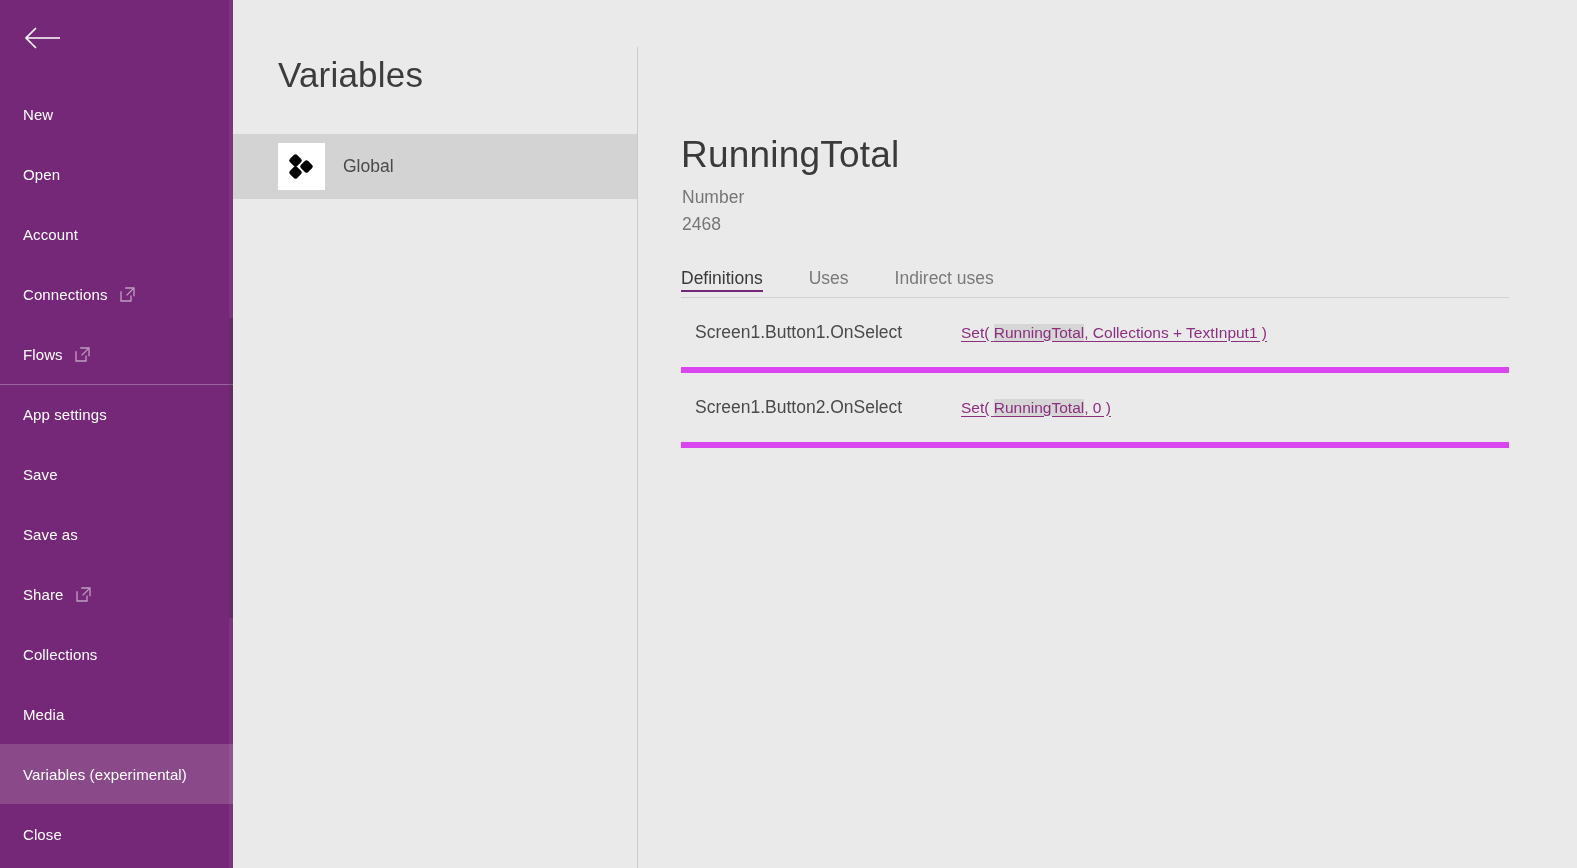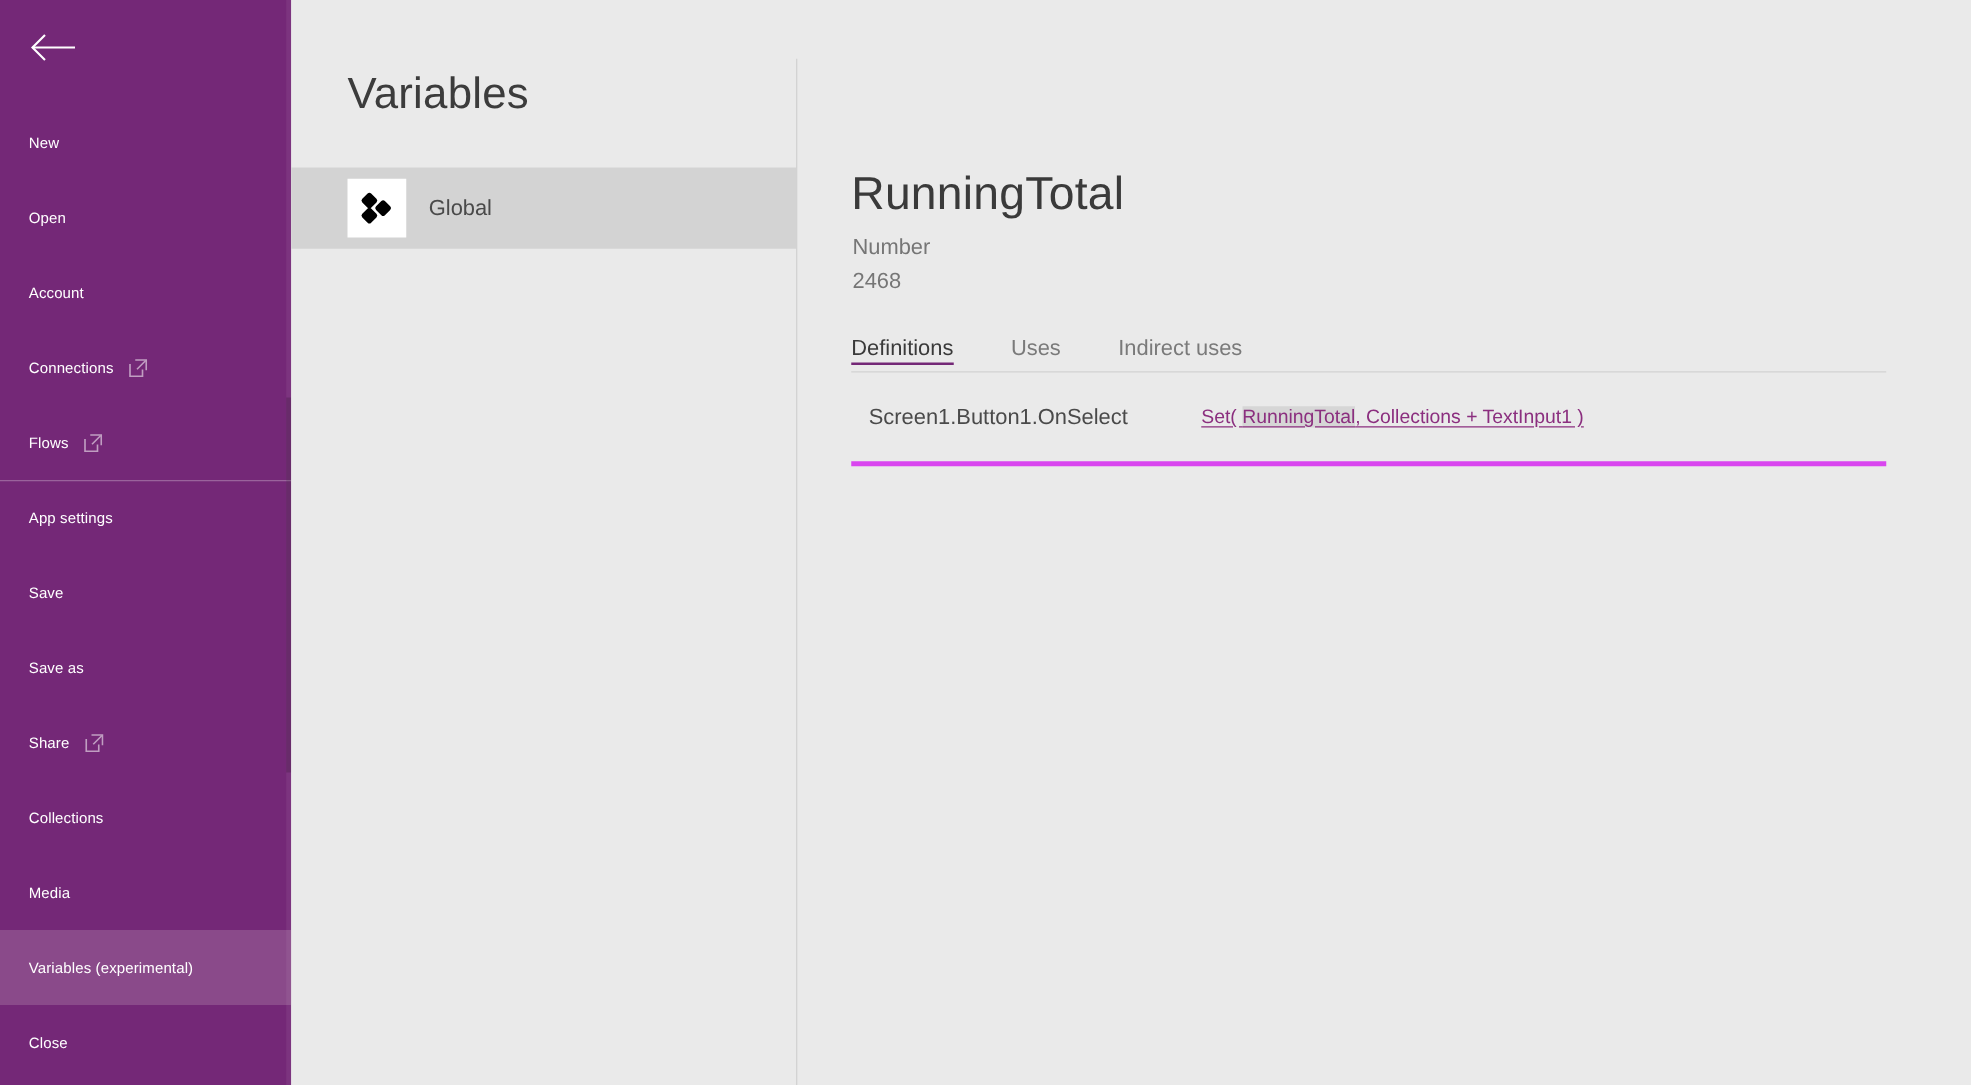--- a/index.html
+++ b/index.html
@@ -62,21 +62,21 @@
     top: 84px;
     width: 233px;
   }
   .nav-item {
     position: relative;
     height: 60px;
     display: flex;
     align-items: center;
     padding-left: 23px;
     color: #ffffff;
-    font-size: 12px;
+    font-size: 15px;
     font-weight: 400;
     letter-spacing: 0.1px;
     cursor: pointer;
     white-space: nowrap;
   }
   .nav-item.selected { background: #8a4a8a; }
   .nav-item.divider-before::before {
     content: "";
     position: absolute;
     left: 0; top: 0;
@@ -211,21 +211,21 @@
   .rows {
     position: absolute;
     left: 43px; top: 298px;
     width: 828px;
   }
   .row {
     position: relative;
     height: 75px;
     display: flex;
     align-items: center;
-    border-bottom: 4px solid #d946ef;
+    border-bottom: 6px solid #d946ef;
   }
   .row-source {
     width: 280px;
     flex: 0 0 auto;
     padding-left: 14px;
     font-size: 17.5px;
     color: #4a4a4a;
     white-space: nowrap;
   }
   .row-formula {
@@ -349,16 +349,20 @@
         <div class="tab"><span>Uses</span></div>
         <div class="tab"><span>Indirect uses</span></div>
       </div>
     <div class="tabs-underline"></div>
 
     <div class="rows" id="rows">
         <div class="row">
           <div class="row-source">Screen1.Button1.OnSelect</div>
           <div class="row-formula"><span>Set( </span><span class="hl">RunningTotal</span><span>, Collections + TextInput1 )</span></div>
         </div>
+        <div class="row">
+          <div class="row-source">Screen1.Button2.OnSelect</div>
+          <div class="row-formula"><span>Set( </span><span class="hl">RunningTotal</span><span>, 0 )</span></div>
+        </div>
       </div>
   </div>
 
 </div>
 
 </body></html>

